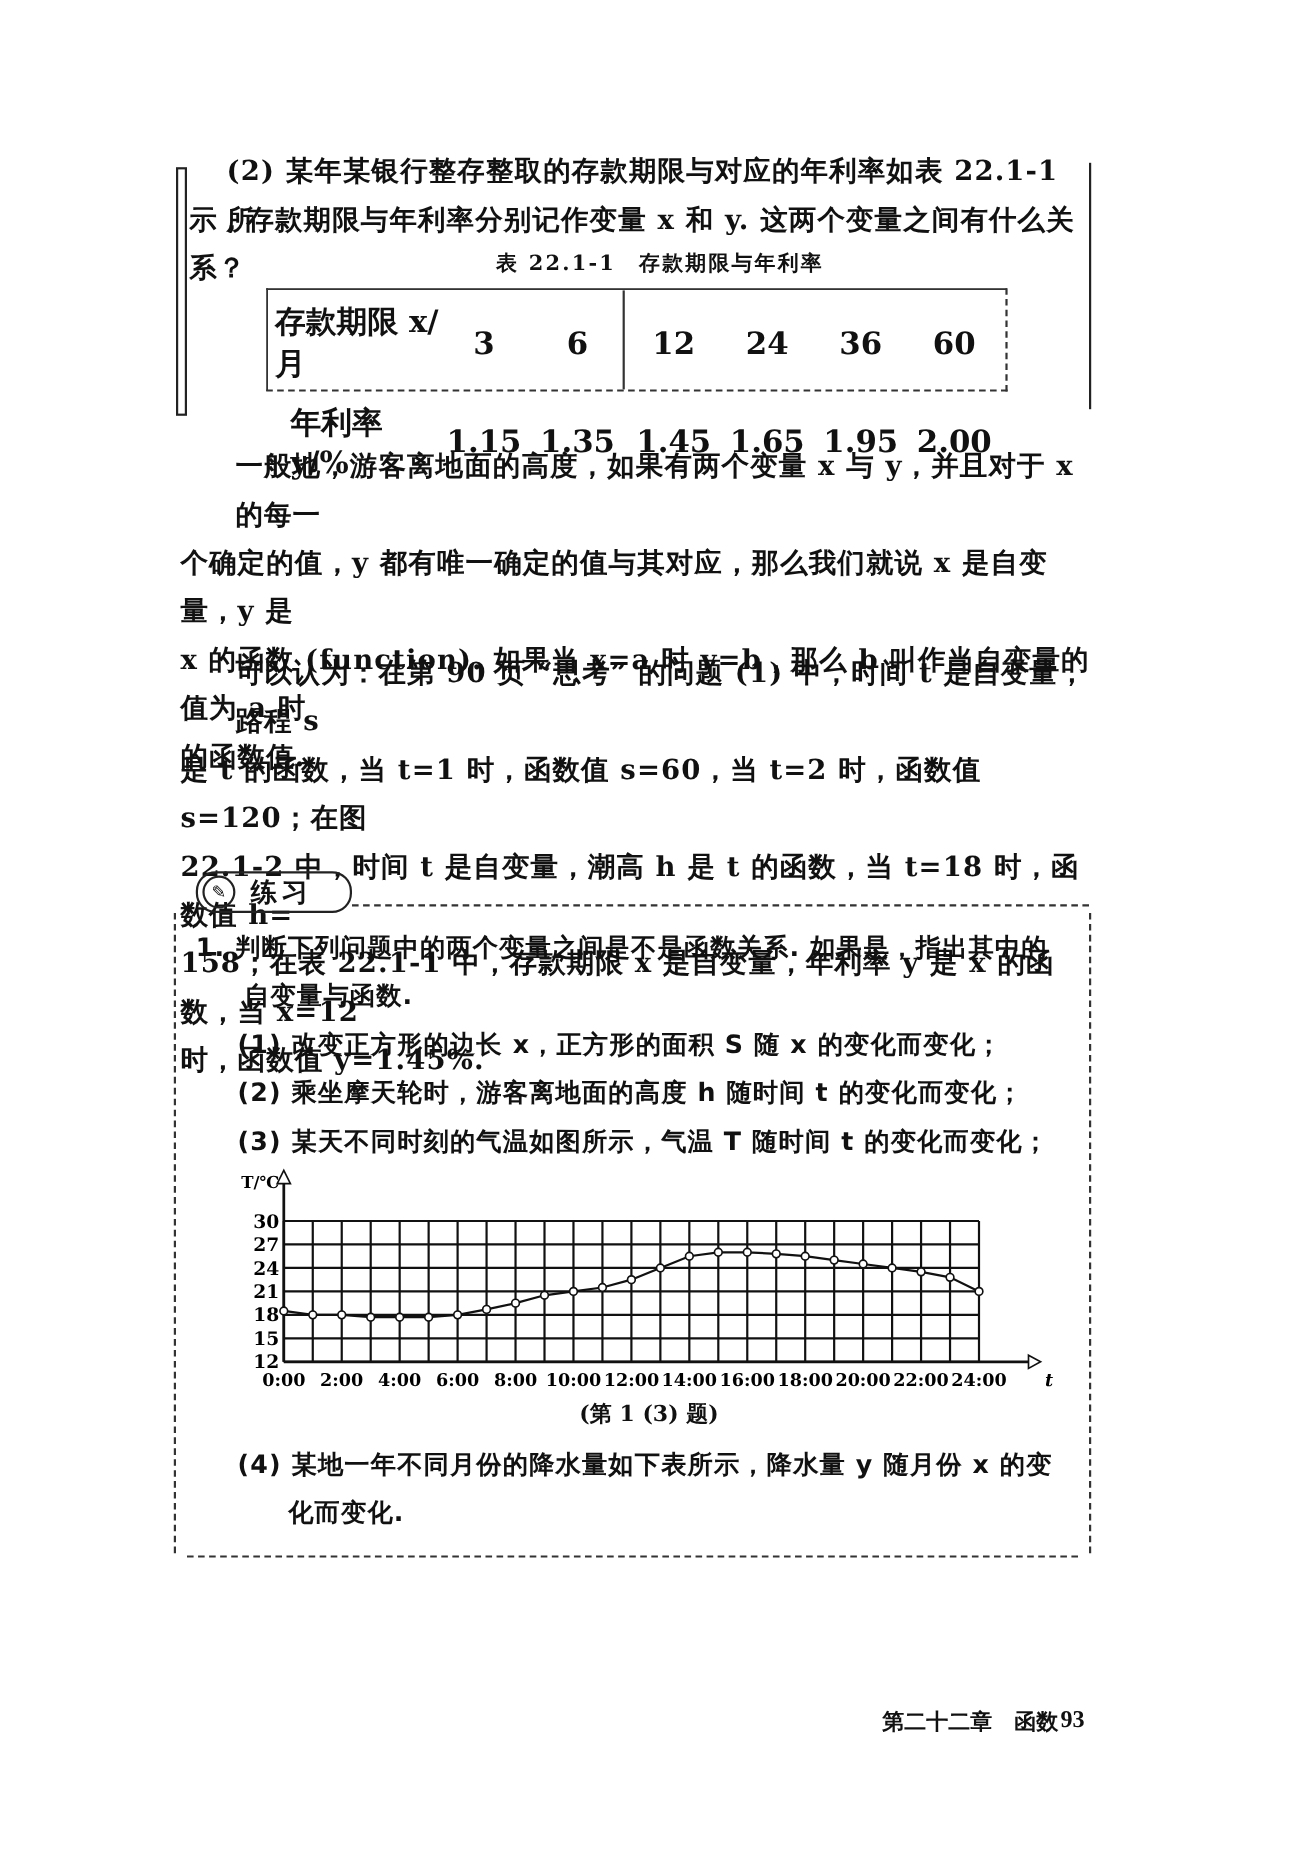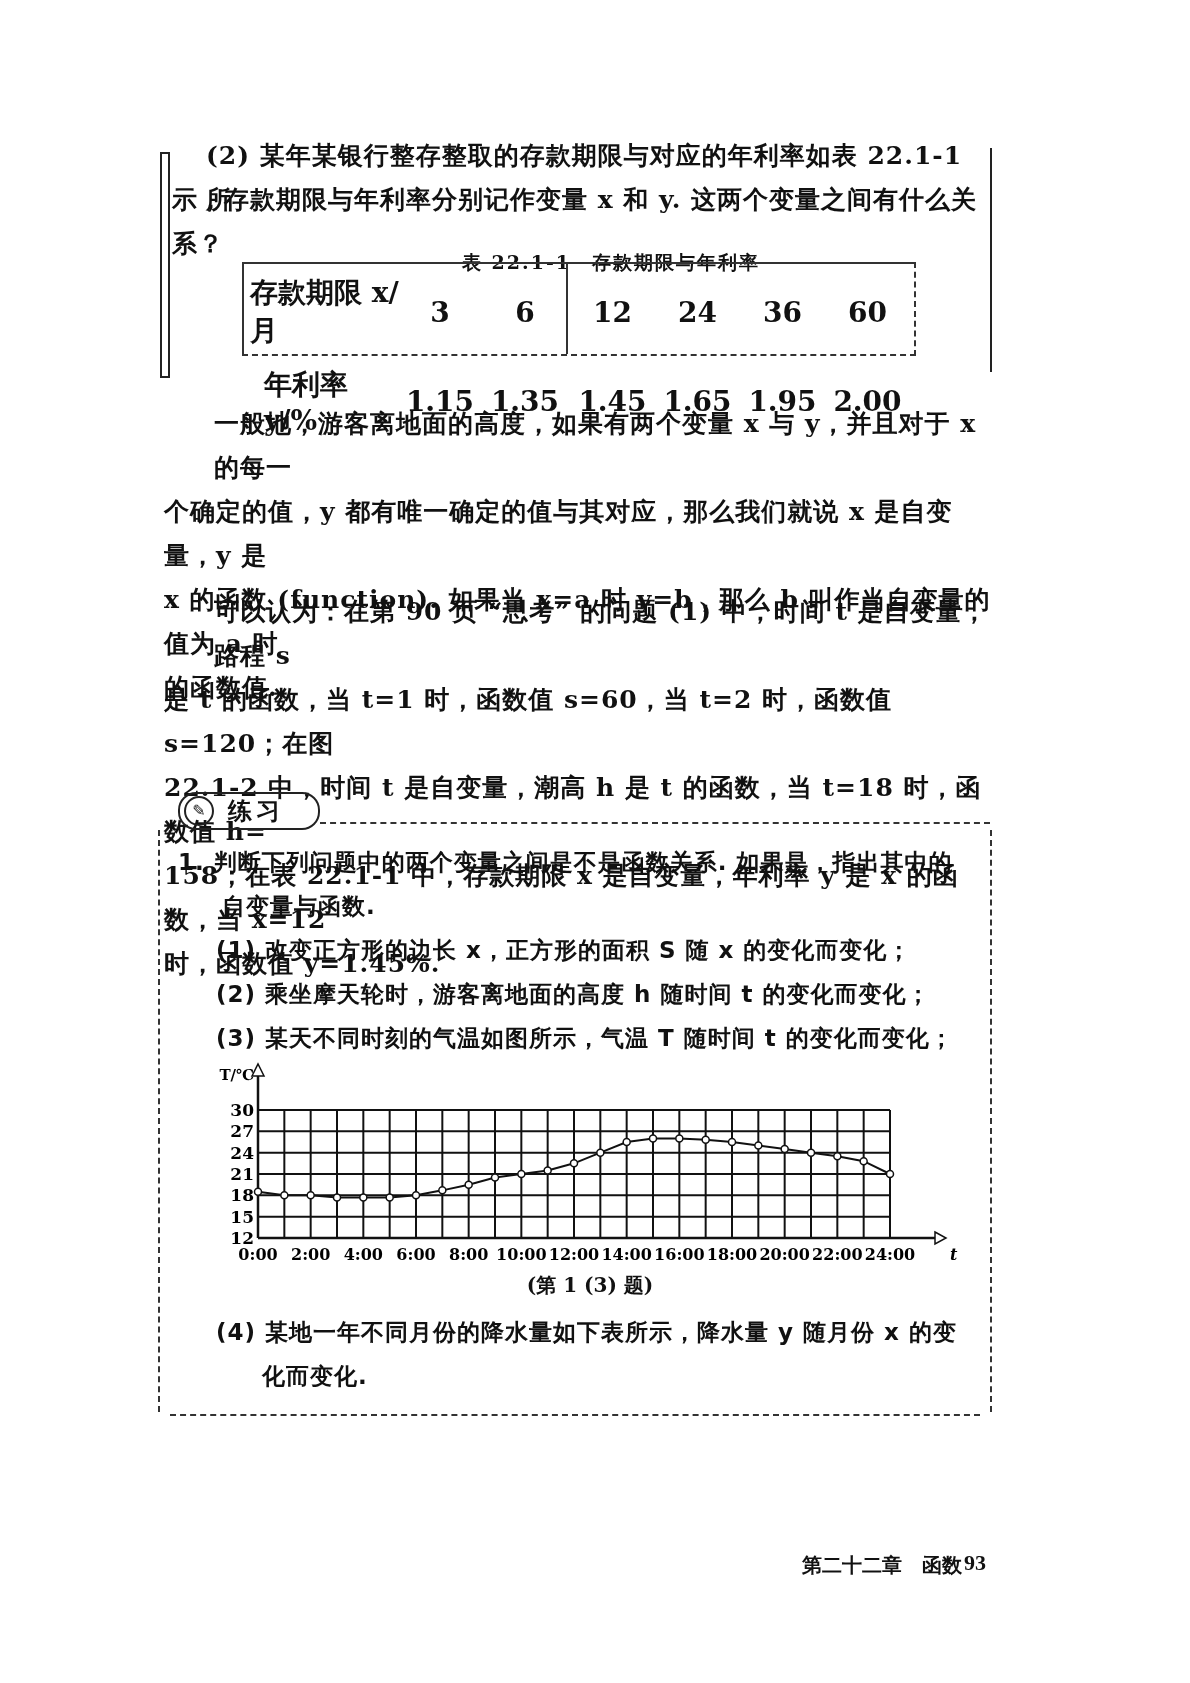--- a/index.html
+++ b/index.html
@@ -20,21 +20,21 @@
 </style>
 </head>
 <body>
 
 <div class="sidebar-bar" style="left:160px; top:152px; width:6px; height:222px;"></div>
 <div class="abs" style="left:990px; top:148px; width:0; height:224px; border-left:2px solid #222;"></div>
 
 <div class="abs para" style="left:206px; top:134px; width:790px;">(2) 某年某银行整存整取的存款期限与对应的年利率如表 22.1-1 所</div>
 <div class="abs para" style="left:172px; top:178px; width:820px;">示，存款期限与年利率分别记作变量 x 和 y. 这两个变量之间有什么关系？</div>
 
-<div class="abs tbl-title" style="left:440px; top:226px; width:320px; text-align:right;margin-top:24px;">表 22.1-1　存款期限与年利率</div>
+<div class="abs tbl-title" style="left:440px; top:226px; width:320px; text-align:center;">表 22.1-1　存款期限与年利率</div>
 
 <div class="abs" style="left:242px; top:262px; width:670px; height:90px; border-top:2px solid #333; border-bottom:2px dashed #333; border-left:2px solid #333; border-right:2px dashed #333;">
   <div class="abs" style="left:322px; top:0; height:90px; border-left:2px solid #333;"></div>
   <table class="rates" style="position:absolute; left:6px; top:2px; width:660px;">
     <tbody>
         <tr>
       <td style="text-align:left; width:150px;">存款期限 x/月</td>
       <td style="width:80px;">3</td>
       <td style="width:90px;">6</td>
       <td style="width:85px;">12</td>

